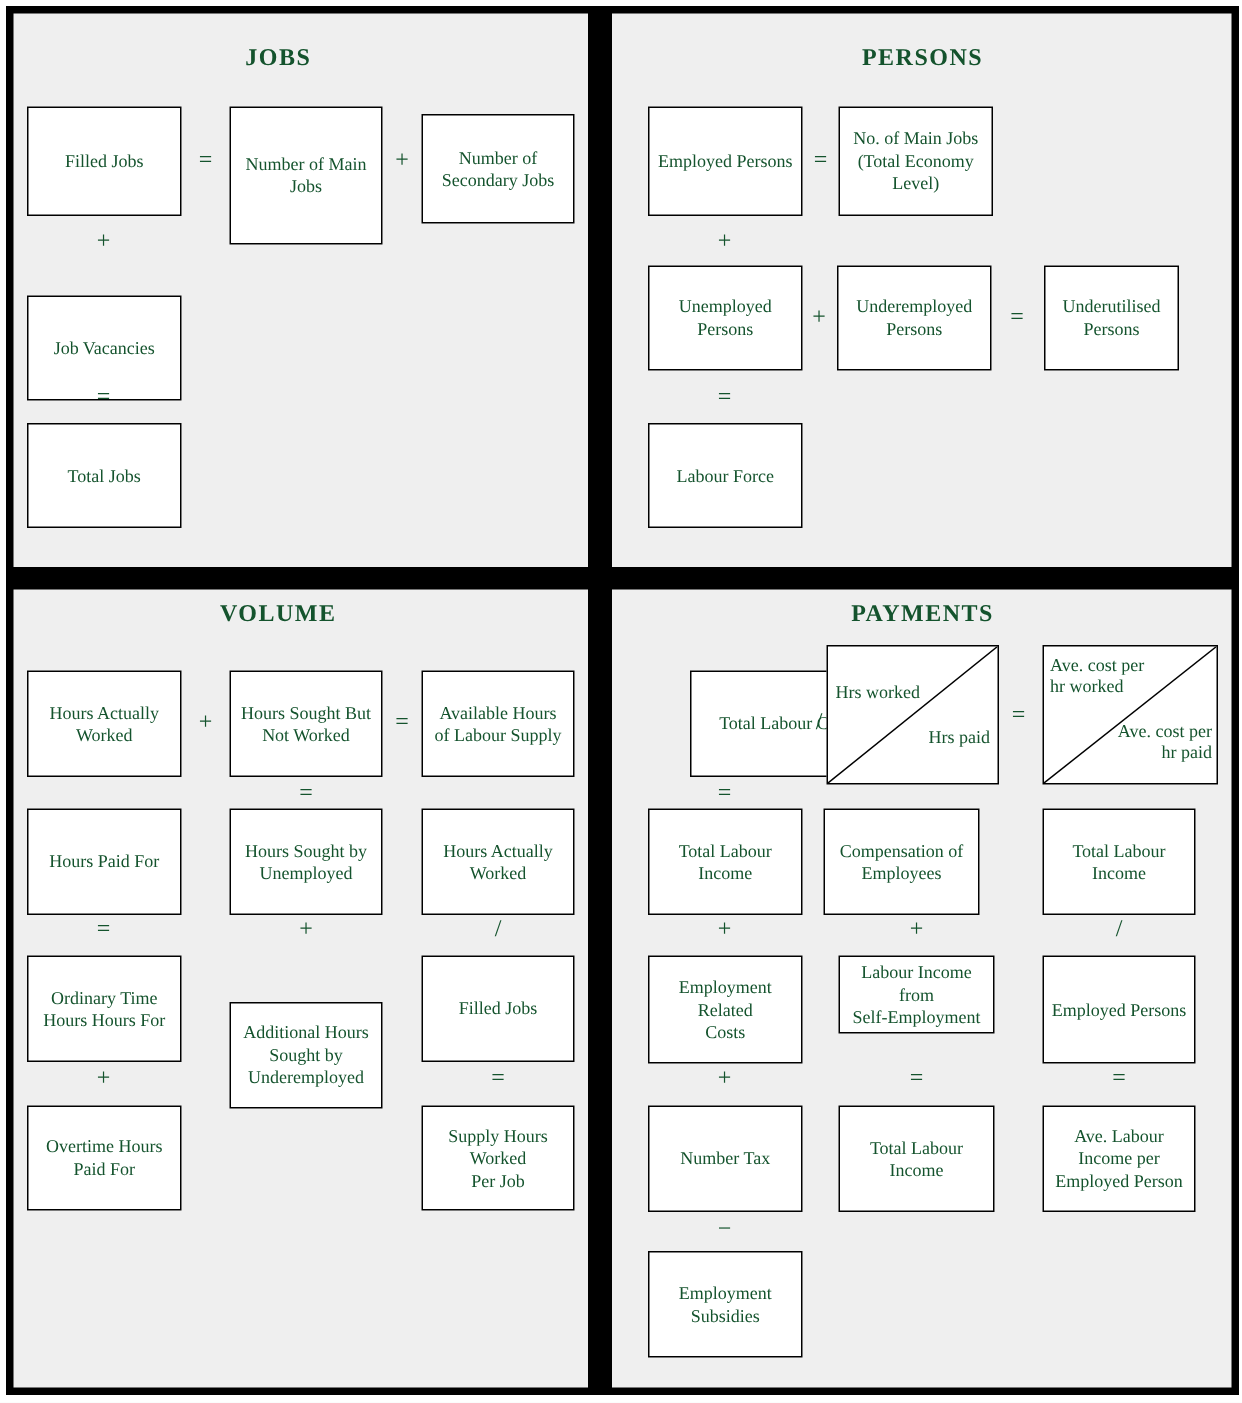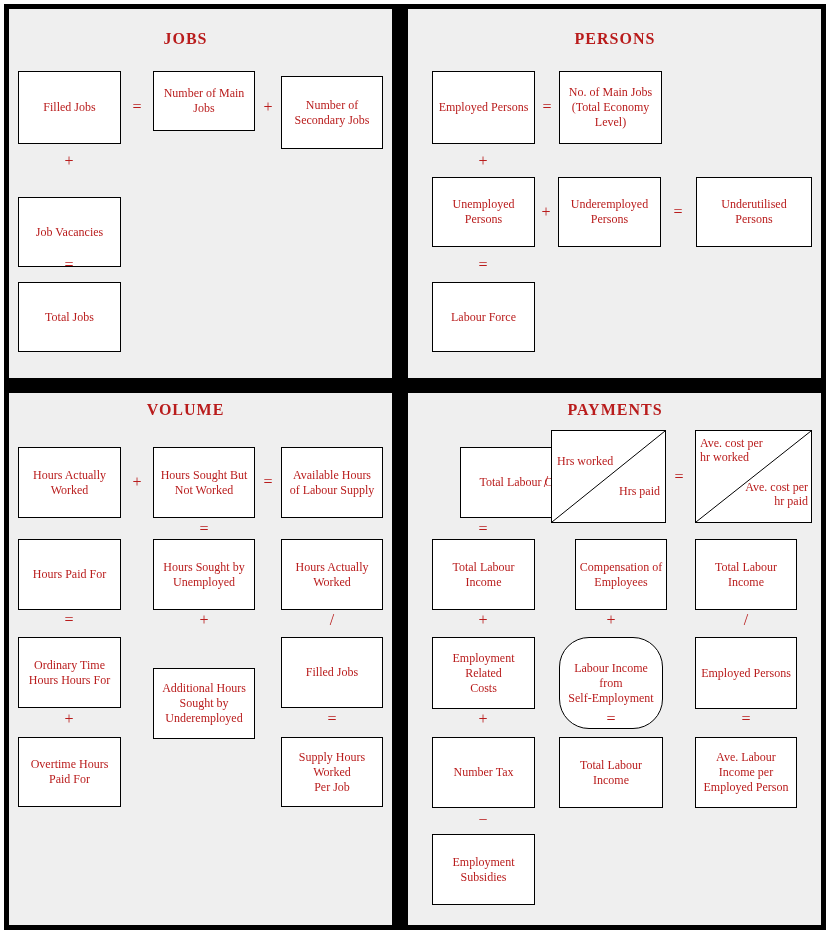--- a/index.html
+++ b/index.html
@@ -1,17 +1,17 @@
 <!DOCTYPE html>
 <html><head>
 <meta charset="utf-8">
 <style>
   html,body{margin:0;padding:0;background:#fff;}
   .page{position:relative;width:828px;height:935px;background:#ffffff;
-        font-family:"Liberation Serif","DejaVu Serif",serif;color:#b91c1c;overflow:hidden;}
+        font-family:"Liberation Serif","DejaVu Serif",serif;color:#14532d;overflow:hidden;}
   .frame{position:absolute;left:4px;top:4px;width:822px;height:926px;
          border:5px solid #000;background:#efefef;box-sizing:border-box;}
   .vbar{position:absolute;left:392px;top:4px;width:16px;height:926px;background:#000;}
   .hbar{position:absolute;left:4px;top:378px;width:822px;height:15px;background:#000;}
   .qtitle{position:absolute;font-weight:bold;font-size:16px;letter-spacing:1px;
           text-align:center;line-height:1;}
   .box{position:absolute;background:#fff;border:1px solid #000;box-sizing:border-box;
        display:flex;align-items:center;justify-content:center;text-align:center;
        font-size:12px;line-height:1.25;white-space:pre-line;padding:1px;}
   .diag{position:absolute;background:#fff;border:1px solid #000;box-sizing:border-box;}
@@ -28,21 +28,21 @@
   <div class="frame"></div>
   <div class="vbar"></div>
   <div class="hbar"></div>
 
   
   <section>
     <div class="qtitle" style="left:9px;top:31px;width:353px;">JOBS</div>
 
     <div class="box" style="left:18px;top:71px;width:103px;height:73px;">Filled Jobs</div>
     <div class="op" style="left:125px;top:96px;">=</div>
-    <div class="box" style="left:153px;top:71px;width:102px;height:60px;">Number of Main
+    <div class="box" style="left:153px;top:71px;width:102px;height:92px;">Number of Main
 Jobs</div>
     <div class="op" style="left:256px;top:96px;">+</div>
     <div class="box" style="left:281px;top:76px;width:102px;height:73px;">Number of
 Secondary Jobs</div>
 
     <div class="op" style="left:57px;top:150px;">+</div>
     <div class="box" style="left:18px;top:177px;width:103px;height:70px;margin-top:20px;">Job Vacancies</div>
     <div class="op" style="left:57px;top:254px;">=</div>
     <div class="box" style="left:18px;top:282px;width:103px;height:70px;">Total Jobs</div>
   </section>
@@ -57,21 +57,21 @@
 (Total Economy
 Level)</div>
 
     <div class="op" style="left:471px;top:150px;">+</div>
     <div class="box" style="left:432px;top:177px;width:103px;height:70px;">Unemployed
 Persons</div>
     <div class="op" style="left:534px;top:201px;">+</div>
     <div class="box" style="left:558px;top:177px;width:103px;height:70px;">Underemployed
 Persons</div>
     <div class="op" style="left:666px;top:201px;">=</div>
-    <div class="box" style="left:696px;top:177px;width:116px;height:70px;">Underutilised
+    <div class="box" style="left:696px;top:177px;width:90px;height:70px;">Underutilised
 Persons</div>
 
     <div class="op" style="left:471px;top:254px;">=</div>
     <div class="box" style="left:432px;top:282px;width:103px;height:70px;">Labour Force</div>
   </section>
 
   
   <section>
     <div class="qtitle" style="left:9px;top:402px;width:353px;">VOLUME</div>
 
@@ -137,33 +137,33 @@
       <div class="dlabel" style="left:4px;top:6px;text-align:left;">Ave. cost per
 hr worked</div>
       <div class="dlabel" style="right:3px;top:50px;text-align:right;">Ave. cost per
 hr paid</div>
     </div>
 
     <div class="op" style="left:471px;top:518px;">=</div>
 
     <div class="box" style="left:432px;top:539px;width:103px;height:71px;">Total Labour
 Income</div>
-    <div class="box" style="left:575px;top:539px;width:92px;height:71px;">Compensation of
+    <div class="box" style="left:549px;top:539px;width:104px;height:71px;">Compensation of
 Employees</div>
     <div class="box" style="left:695px;top:539px;width:102px;height:71px;">Total Labour
 Income</div>
 
     <div class="op" style="left:471px;top:609px;">+</div>
     <div class="op" style="left:599px;top:609px;">+</div>
     <div class="op" style="left:734px;top:609px;">/</div>
 
     <div class="box" style="left:432px;top:637px;width:103px;height:72px;">Employment
 Related
 Costs</div>
-    <div class="box" style="left:559px;top:637px;width:104px;height:92px;border-radius:30px;">Labour Income
+    <div class="box" style="left:559px;top:637px;width:104px;height:52px;">Labour Income
 from
 Self-Employment</div>
     <div class="box" style="left:695px;top:637px;width:102px;height:72px;">Employed Persons</div>
 
     <div class="op" style="left:471px;top:708px;">+</div>
     <div class="op" style="left:599px;top:708px;">=</div>
     <div class="op" style="left:734px;top:708px;">=</div>
 
     <div class="box" style="left:432px;top:737px;width:103px;height:71px;">Number Tax</div>
     <div class="box" style="left:559px;top:737px;width:104px;height:71px;">Total Labour

